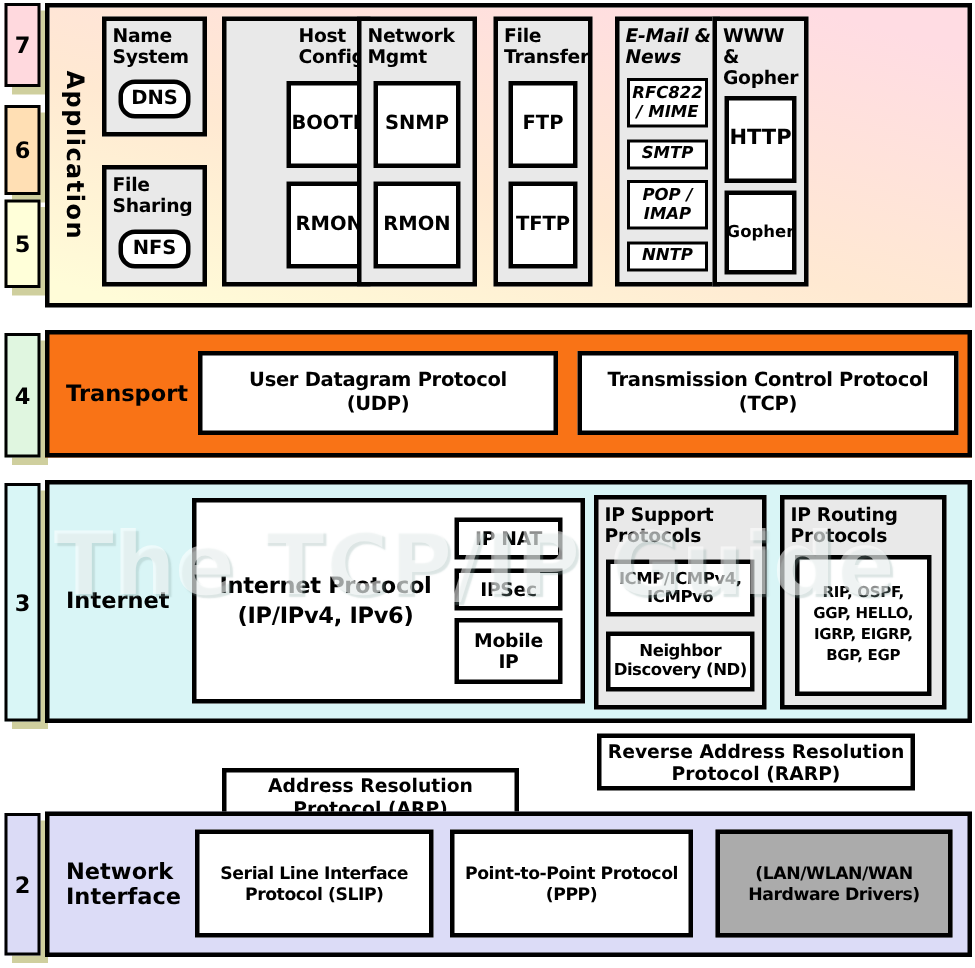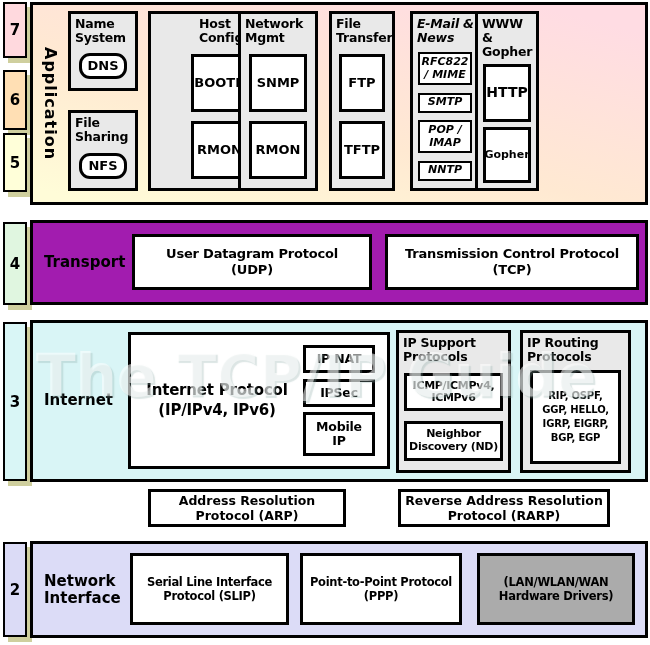--- a/index.html
+++ b/index.html
@@ -21,21 +21,21 @@
   #n6 { top: 70px;  height: 60px;  background: #ffdfb4; }
   #n5 { top: 133px; height: 59px;  background: #ffffd9; }
   #n4 { top: 222px; height: 83px;  background: #e0f6e0; }
   #n3 { top: 322px; height: 159px; background: #d9f6f6; }
   #n2 { top: 542px; height: 95px;  background: #dbdbf6; }
 
   
   .band { position: absolute; left: 30px; width: 618px; border: 3px solid #000; }
   .band.app      { top: 2px;   height: 203px;
                    background: linear-gradient(195deg, #ffdce3 8%, #ffe9d2 58%, #fffcd8 96%); }
-  .band.transport{ top: 220px; height: 85px;  background: #a21caf; }
+  .band.transport{ top: 220px; height: 85px;  background: #f97316; }
   .band.internet { top: 320px; height: 162px; background: #d9f5f6; }
   .band.netif    { top: 541px; height: 97px;  background: #dcdcf7; }
 
   .vlabel {
     position: absolute; left: 2px; top: 0; height: 100%; width: 30px;
     display: flex; align-items: center; justify-content: center;
     writing-mode: vertical-rl; font-size: 16px; letter-spacing: 1px;
   }
   .hlabel {
     position: absolute; left: 11px; top: 50%; transform: translateY(-50%);
@@ -102,21 +102,21 @@
   #support .pbox:nth-child(1) { height: 38px; }
   #support .pbox:nth-child(2) { height: 40px; }
   #routing { left: 487px; top: 7px; width: 111px; height: 143px; }
   #routing .pbox { width: 91px; height: 94px; font-size: 10px;
                    letter-spacing: -0.2px; line-height: 1.4; }
 
   
   .linkbox { position: absolute; background: #fff; border: 3px solid #000;
              display: flex; align-items: center; justify-content: center;
              text-align: center; font-size: 12.5px; white-space: pre-line; line-height: 1.2; }
-  #arp  { left: 148px; top: 489px; width: 198px; height: 38px; }
+  #arp  { left: 148px; top: 512px; width: 198px; height: 38px; }
   #rarp { left: 398px; top: 489px; width: 212px; height: 38px; }
 
   
   #slip { left: 97px;  top: 9px; width: 159px; height: 72px; font-size: 11.5px; letter-spacing: -0.3px; }
   #ppp  { left: 267px; top: 9px; width: 162px; height: 72px; font-size: 11.5px; letter-spacing: -0.3px; }
   #lan  { left: 444px; top: 9px; width: 158px; height: 72px; font-size: 11.5px;
           letter-spacing: -0.3px; background: #ababab; }
 
   
   #wm { position: absolute; left: 36px; top: 342px; z-index: 5;

